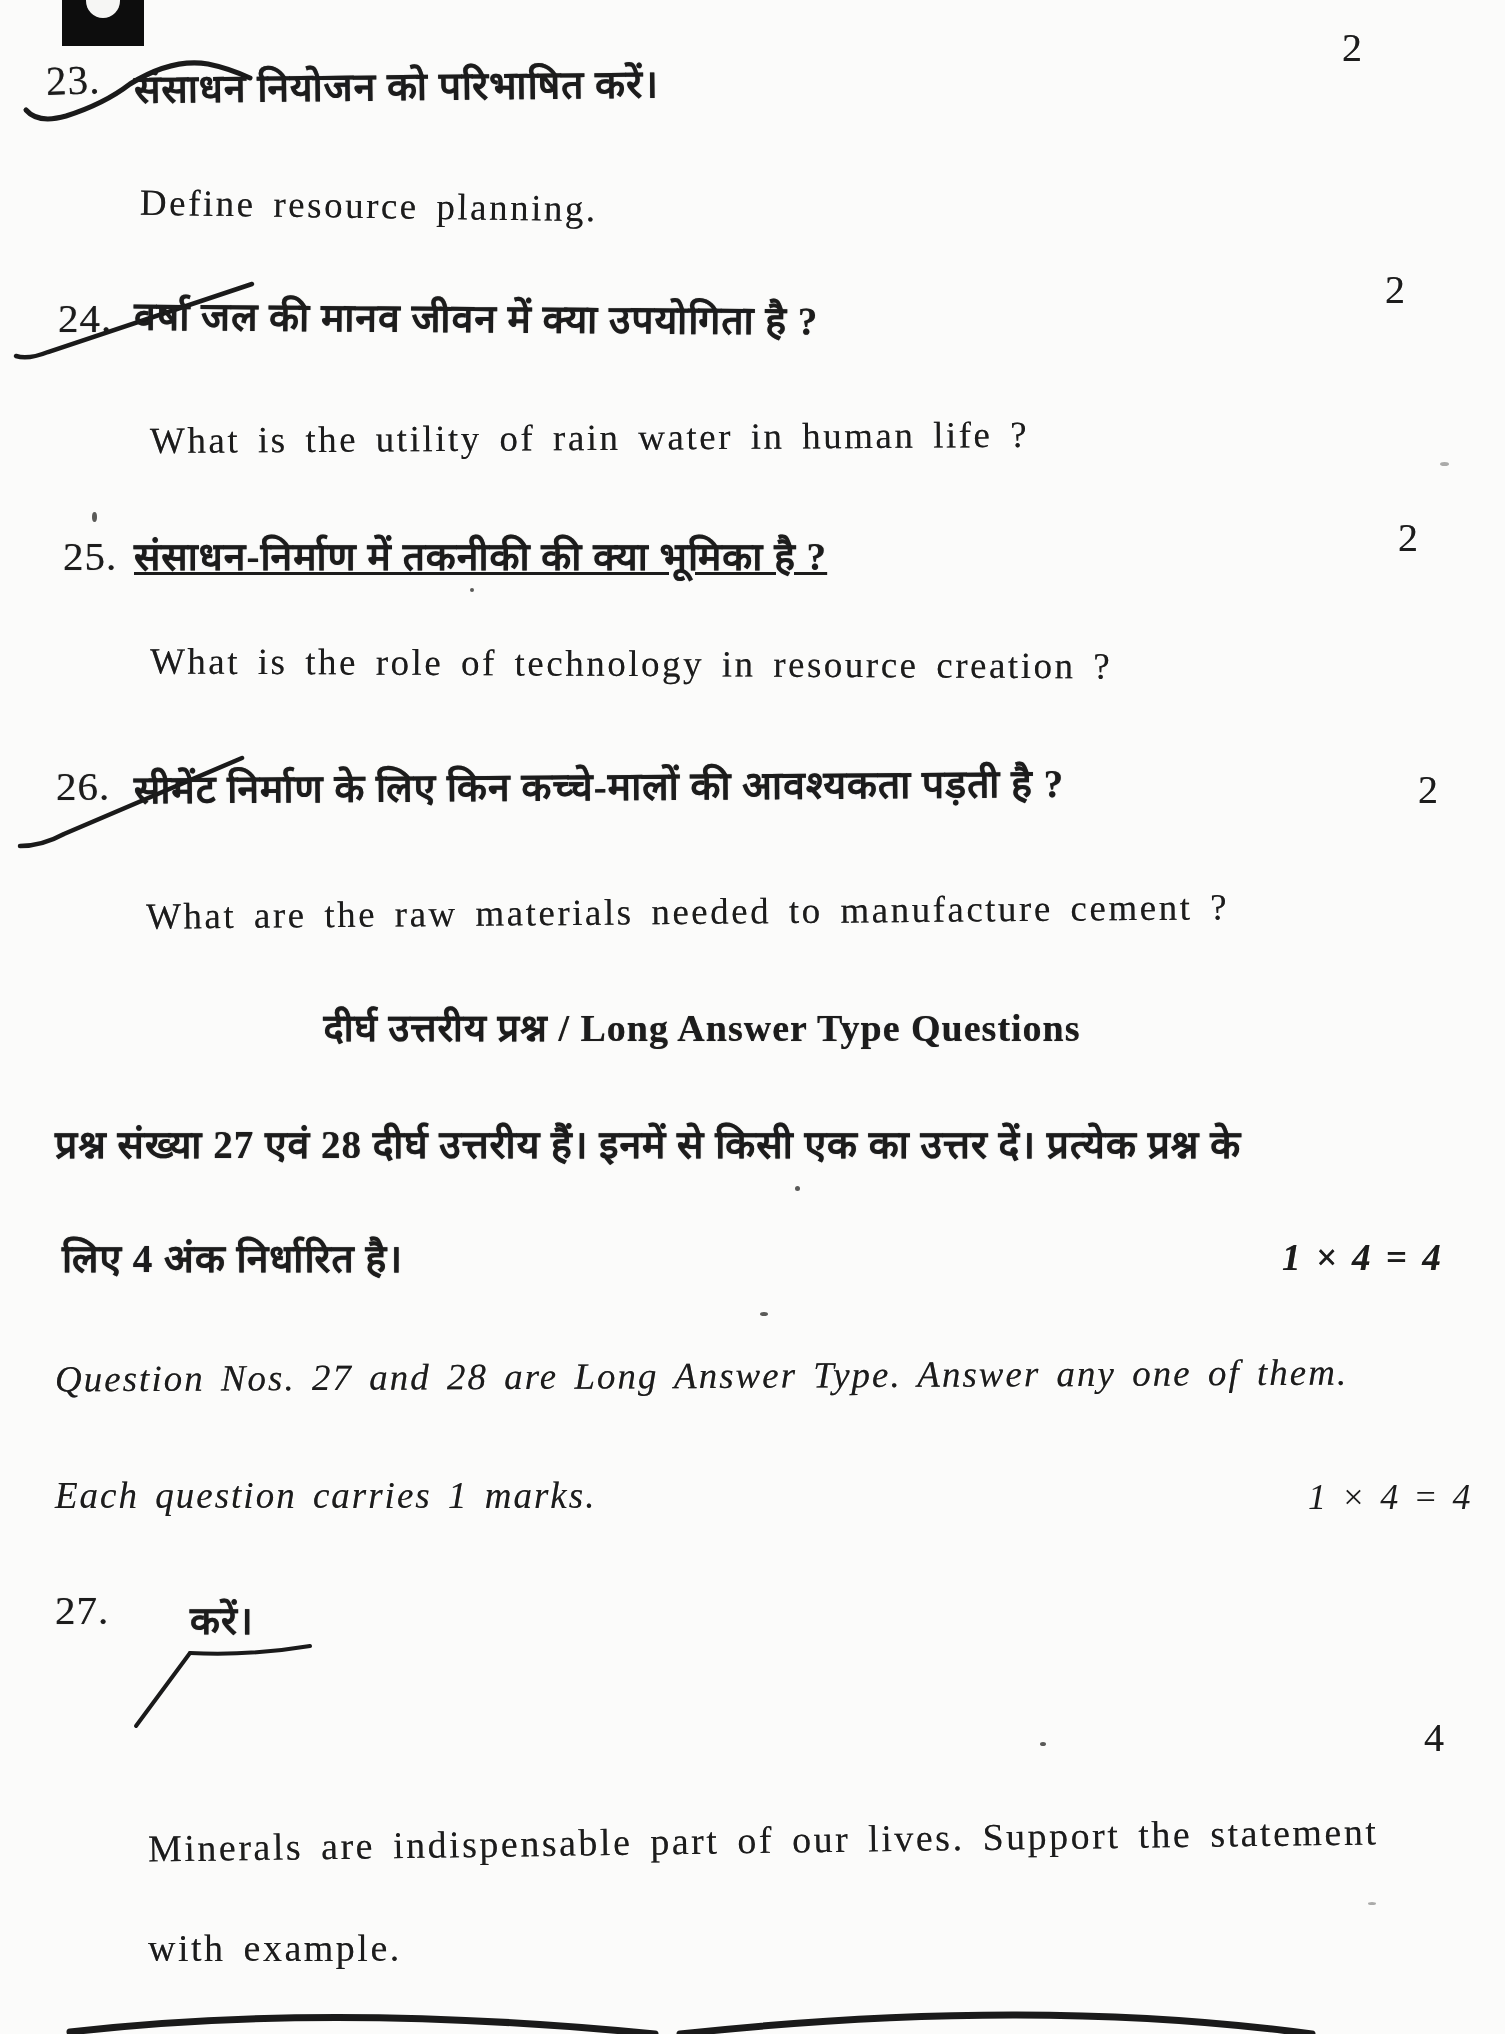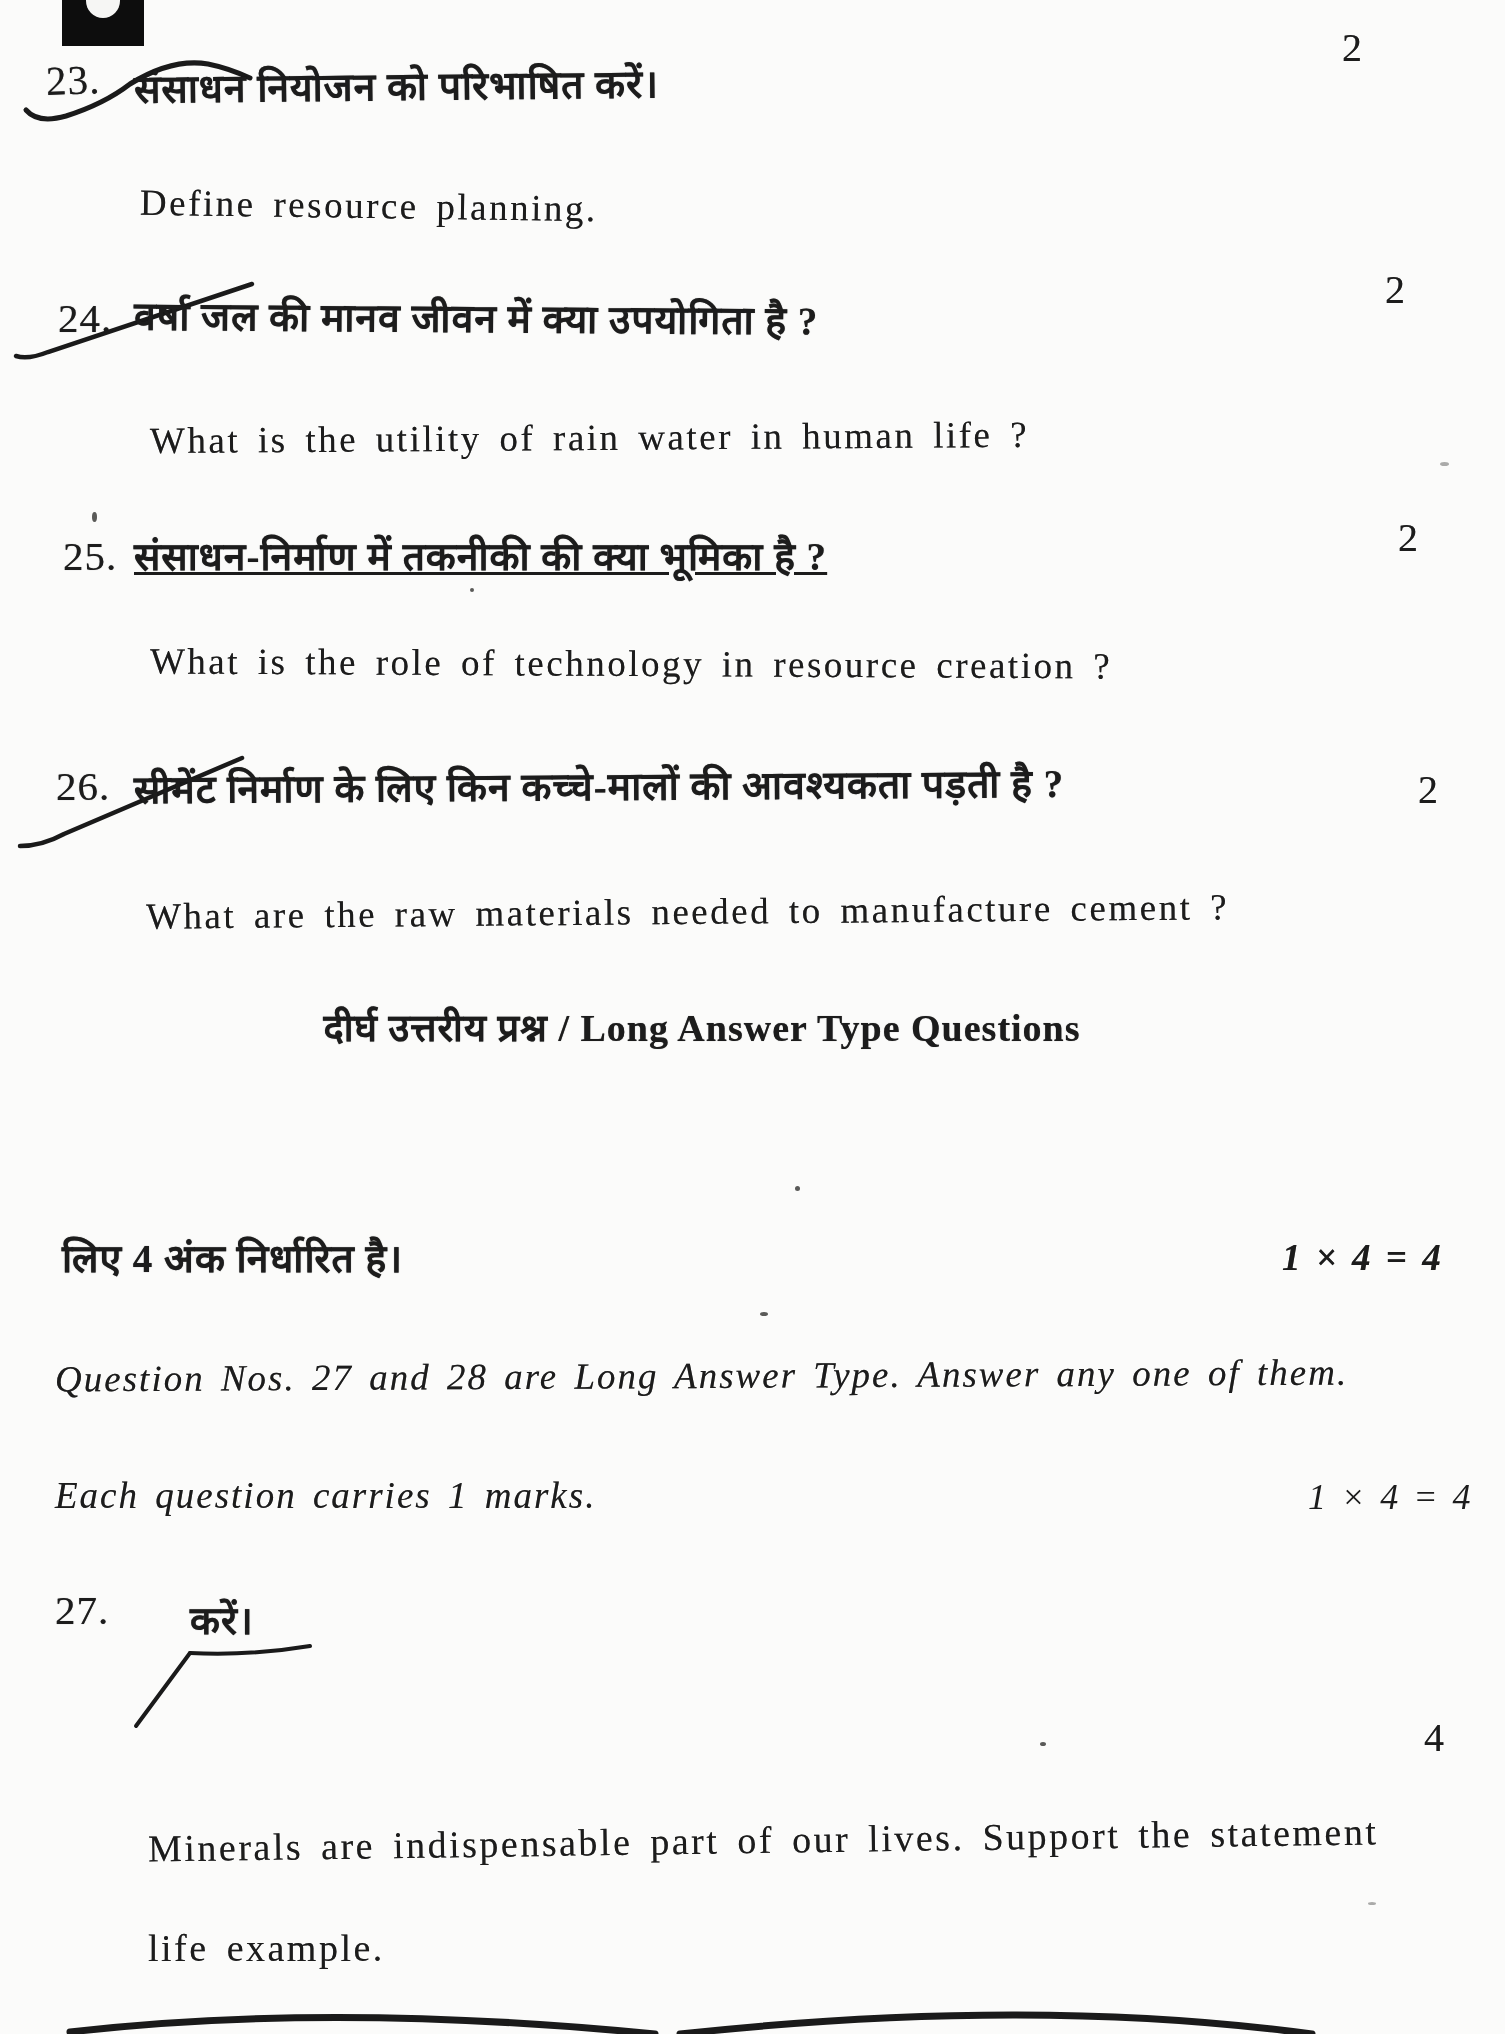--- a/index.html
+++ b/index.html
@@ -111,36 +111,37 @@
   <div class="abs marks" style="left:1418px;top:766px;">2</div>
   <div class="abs qnum" style="left:56px;top:762px;">26.</div>
   <svg class="mark" style="left:14px;top:742px;" width="240" height="112">
     <path d="M6 104 Q28 104 50 92 L228 16" stroke-width="4.5"></path>
   </svg>
   <div class="abs hindi" style="left:134px;top:758px;transform:rotate(-0.4deg);">सीमेंट निर्माण के लिए किन कच्चे-मालों की आवश्यकता पड़ती है ?</div>
   <div class="abs english" style="left:146px;top:890px;transform:rotate(-0.5deg);">What are the raw materials needed to manufacture cement ?</div>
 
   <div class="abs section-header" style="left:0;top:1000px;width:1404px;">दीर्घ उत्तरीय प्रश्न / Long Answer Type Questions</div>
 
+  <div class="abs instr-hi" style="left:55px;top:1116px;">प्रश्न संख्या 27 एवं 28 दीर्घ उत्तरीय हैं। इनमें से किसी एक का उत्तर दें। प्रत्येक प्रश्न के</div>
   <div class="abs instr-hi" style="left:62px;top:1230px;">लिए 4 अंक निर्धारित है।</div>
   <div class="abs formula-bold" style="left:1282px;top:1236px;">1 × 4 = 4</div>
 
   <div class="abs instr-en" style="left:55px;top:1354px;transform:rotate(-0.3deg);">Question Nos. 27 and 28 are Long Answer Type. Answer any one of them.</div>
   <div class="abs instr-en" style="left:55px;top:1474px;">Each question carries 1 marks.</div>
   <div class="abs formula" style="left:1308px;top:1476px;">1 × 4 = 4</div>
 
   <div class="abs qnum" style="left:55px;top:1586px;">27.</div>
   <svg class="mark" style="left:120px;top:1632px;" width="210" height="102">
     <path d="M190 14 Q130 24 70 21" stroke-width="4"></path>
     <path d="M70 21 L16 94" stroke-width="4"></path>
   </svg>
   <div class="abs hindi" style="left:190px;top:1592px;">करें।</div>
   <div class="abs marks" style="left:1424px;top:1714px;">4</div>
   <div class="abs english" style="left:148px;top:1818px;font-size:38px;transform:rotate(-0.8deg);">Minerals are indispensable part of our lives. Support the statement</div>
-  <div class="abs english" style="left:148px;top:1926px;font-size:38px;">life example.</div>
+  <div class="abs english" style="left:148px;top:1926px;font-size:38px;">with example.</div>
 
   <svg class="mark" style="left:0;top:1988px;" width="1505" height="46">
     <path d="M70 44 Q330 14 655 46" stroke-width="7"></path>
     <path d="M680 46 Q1030 8 1312 46" stroke-width="7"></path>
   </svg>
 
   <div class="speck" style="left:92px;top:512px;width:5px;height:10px;"></div>
   <div class="speck" style="left:470px;top:588px;width:4px;height:4px;"></div>
   <div class="speck" style="left:795px;top:1186px;width:5px;height:5px;"></div>
   <div class="speck" style="left:760px;top:1312px;width:8px;height:4px;"></div>

